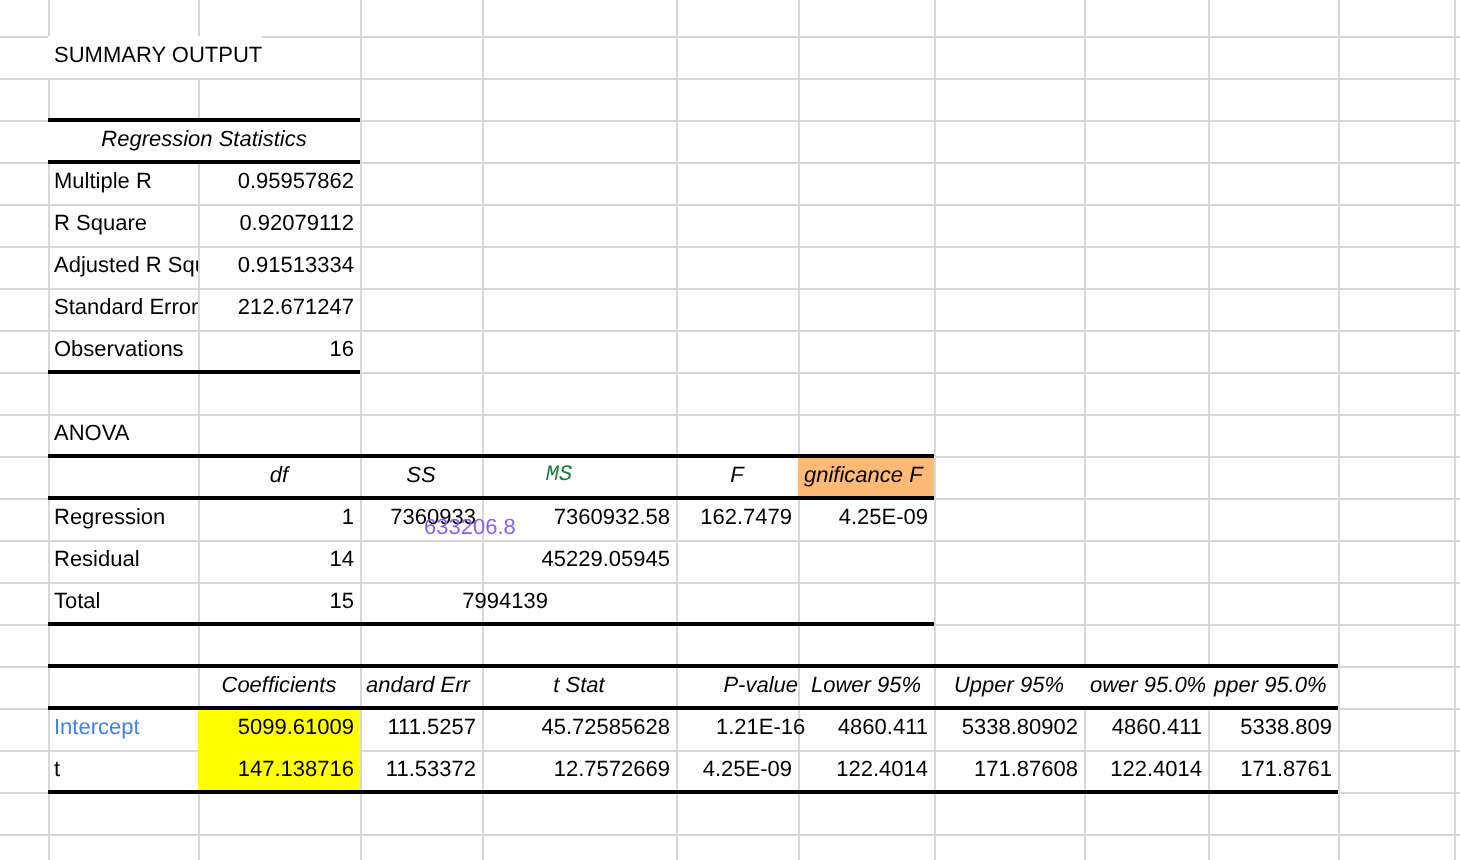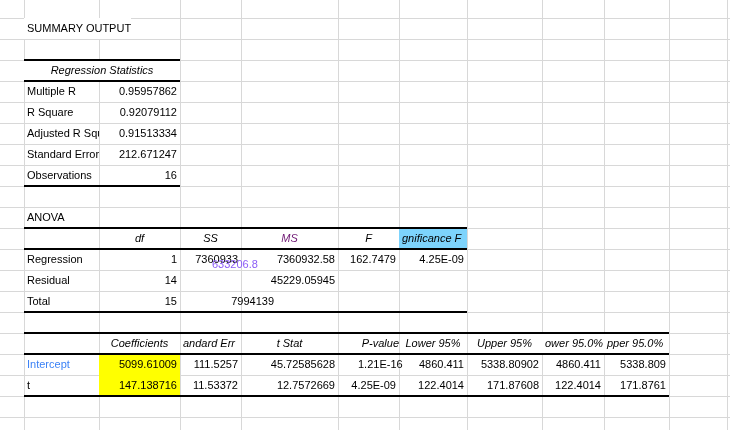--- a/index.html
+++ b/index.html
@@ -78,23 +78,23 @@
       <div class="cell right" style="left: 99px; top: 102px; width: 81px; color: rgb(0, 0, 0);">0.92079112</div>
       <div class="cell left clip" style="left: 24px; top: 123px; width: 75px; color: rgb(0, 0, 0);">Adjusted R Square</div>
       <div class="cell right" style="left: 99px; top: 123px; width: 81px; color: rgb(0, 0, 0);">0.91513334</div>
       <div class="cell left clip" style="left: 24px; top: 144px; width: 75px; color: rgb(0, 0, 0);">Standard Error</div>
       <div class="cell right" style="left: 99px; top: 144px; width: 81px; color: rgb(0, 0, 0);">212.671247</div>
       <div class="cell left clip" style="left: 24px; top: 165px; width: 75px; color: rgb(0, 0, 0);">Observations</div>
       <div class="cell right" style="left: 99px; top: 165px; width: 81px; color: rgb(0, 0, 0);">16</div>
       <div class="cell left" style="left: 24px; top: 207px; width: 75px; color: rgb(0, 0, 0);">ANOVA</div>
       <div class="cell center it" style="left: 99px; top: 228px; width: 81px; color: rgb(0, 0, 0);">df</div>
       <div class="cell center it" style="left: 180px; top: 228px; width: 61px; color: rgb(0, 0, 0);">SS</div>
-      <div class="cell center it" style="left: 241px; top: 228px; width: 97px; color: #701a75;">MS</div>
+      <div class="cell center it" style="left: 231px; top: 228px; width: 97px; color: #15803d; font-family: Liberation Mono, monospace;">MS</div>
       <div class="cell center it" style="left: 338px; top: 228px; width: 61px; color: rgb(0, 0, 0);">F</div>
-      <div class="cell left it spill" style="left: 399px; top: 228px; min-width: 68px; width: auto; background: #7dd3fc; color: rgb(0, 0, 0);">gnificance F</div>
+      <div class="cell left it spill" style="left: 399px; top: 228px; min-width: 68px; width: auto; background: #fdba74; color: rgb(0, 0, 0);">gnificance F</div>
       <div class="cell left clip" style="left: 24px; top: 249px; width: 75px; color: rgb(0, 0, 0);">Regression</div>
       <div class="cell right" style="left: 99px; top: 249px; width: 81px; color: rgb(0, 0, 0);">1</div>
       <div class="cell right" style="left: 180px; top: 249px; width: 61px; color: rgb(0, 0, 0);">7360933</div>
       <div class="cell right" style="left: 241px; top: 249px; width: 97px; color: rgb(0, 0, 0);">7360932.58</div>
       <div class="cell right" style="left: 338px; top: 249px; width: 61px; color: rgb(0, 0, 0);">162.7479</div>
       <div class="cell right" style="left: 399px; top: 249px; width: 68px; color: rgb(0, 0, 0);">4.25E-09</div>
       <div class="cell left clip" style="left: 24px; top: 270px; width: 75px; color: rgb(0, 0, 0);">Residual</div>
       <div class="cell right" style="left: 99px; top: 270px; width: 81px; color: rgb(0, 0, 0);">14</div>
       <div class="cell right" style="left: 180px; top: 254px; width: 61px; color: #8b5cf6; padding-left: 32px;">633206.8</div>
       <div class="cell right" style="left: 241px; top: 270px; width: 97px; color: rgb(0, 0, 0);">45229.05945</div>

